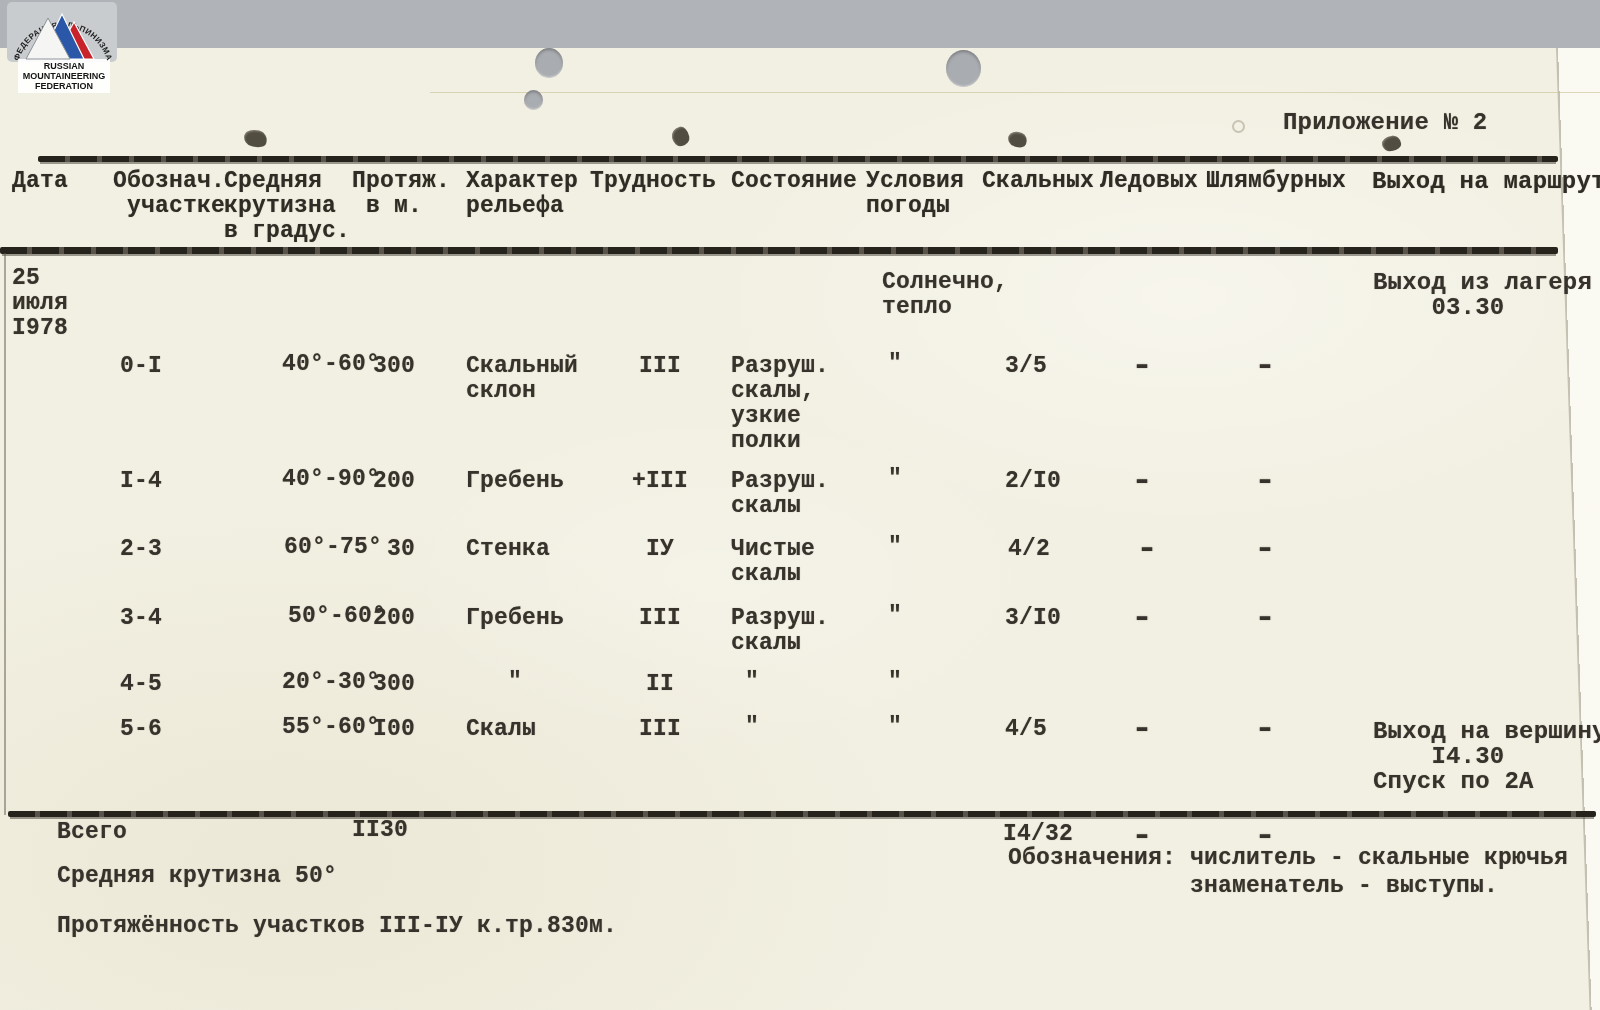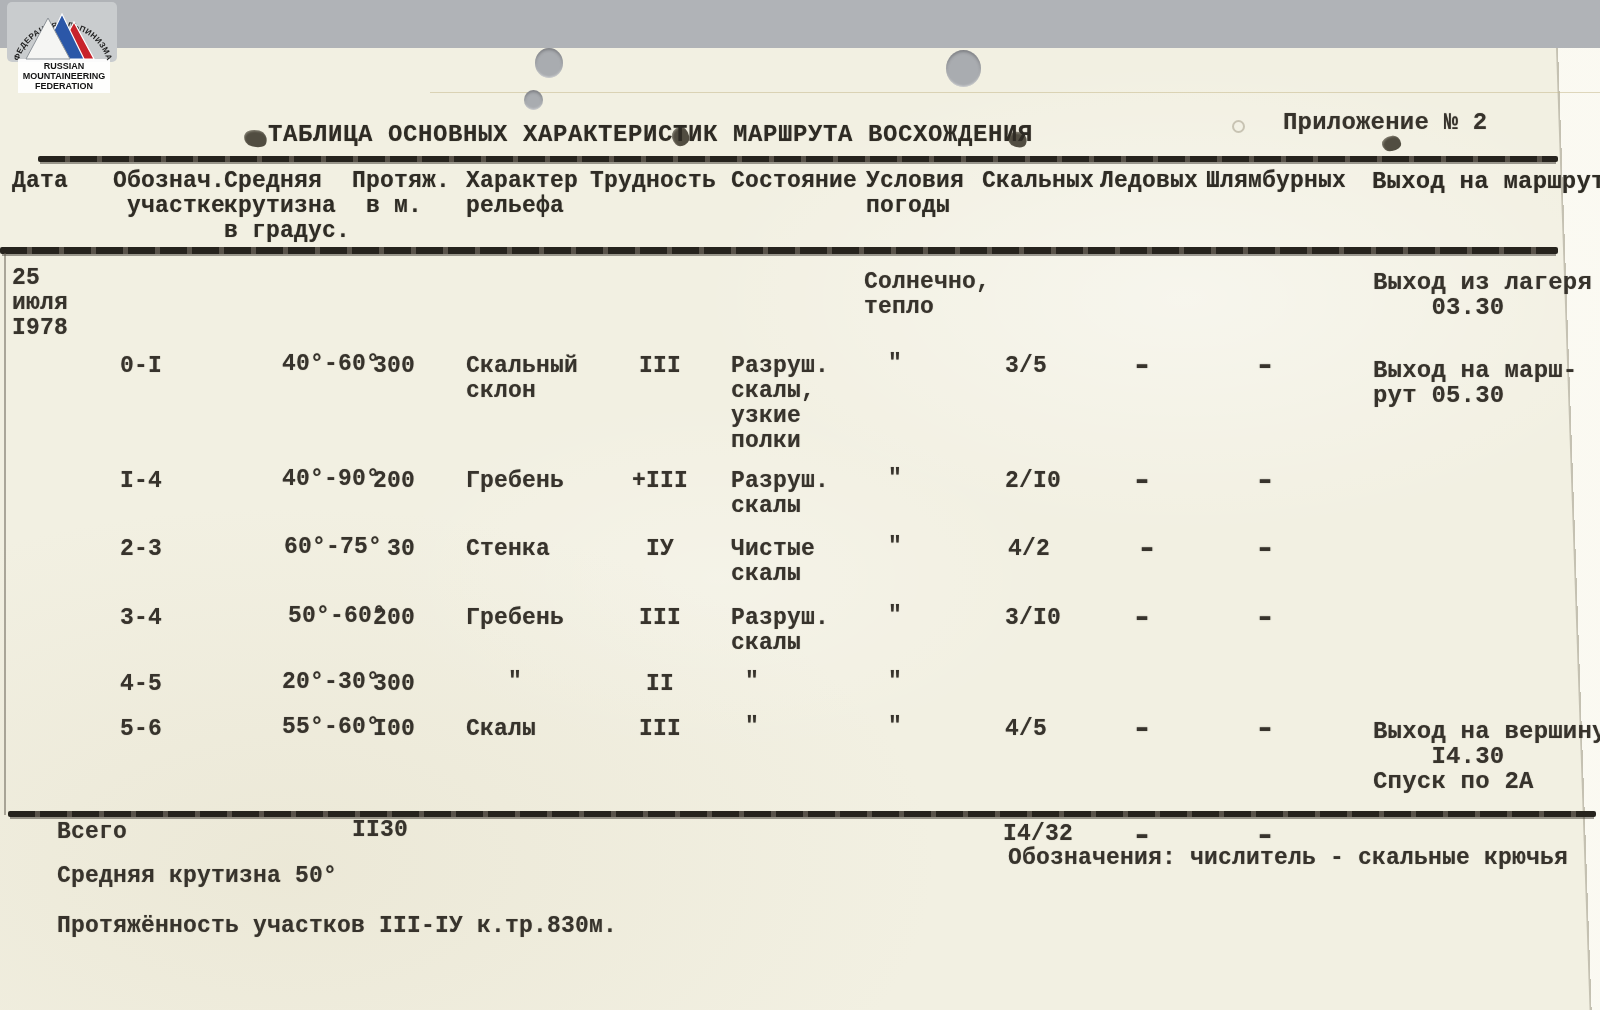--- a/index.html
+++ b/index.html
@@ -56,21 +56,20 @@
 
   <div class="torn" style="left:244px;top:82px;width:23px;height:17px;transform:rotate(14deg);"></div>
   <div class="hole" style="left:535px;top:0px;width:28px;height:30px;"></div>
   <div class="hole" style="left:524px;top:42px;width:19px;height:20px;"></div>
   <div class="torn" style="left:672px;top:79px;width:17px;height:19px;transform:rotate(-12deg);"></div>
   <div class="hole" style="left:946px;top:2px;width:35px;height:37px;"></div>
   <div class="torn" style="left:1008px;top:84px;width:19px;height:15px;transform:rotate(20deg);"></div>
   <div class="torn" style="left:1382px;top:88px;width:19px;height:15px;transform:rotate(-8deg);"></div>
   <div class="dot" style="left:1232px;top:72px;"></div>
 
-  <span class="t title" style="left:268px;top:74px;">ТАБЛИЦА ОСНОВНЫХ ХАРАКТЕРИСТИК МАРШРУТА ВОСХОЖДЕНИЯ</span>
   <span class="t note" style="left:1283px;top:62px;">Приложение № 2</span>
 
   <div class="rule" style="left:38px;top:108px;width:1520px;"></div>
   <div class="rule" style="left:0px;top:199px;width:1558px;height:7px;"></div>
   <div class="rule" style="left:8px;top:763px;width:1588px;"></div>
   <div class="vrule" style="left:4px;top:205px;height:562px;"></div>
 
   <span class="t hdr" style="left:12px;top:121px;">Дата</span>
   <span class="t hdr" style="left:113px;top:121px;">Обознач.
  участке</span>
@@ -86,41 +85,39 @@
   <span class="t hdr" style="left:866px;top:121px;">Условия
 погоды</span>
   <span class="t hdr" style="left:982px;top:121px;">Скальных</span>
   <span class="t hdr" style="left:1100px;top:121px;">Ледовых</span>
   <span class="t hdr" style="left:1206px;top:121px;text-align:center;">Шлямбурных</span>
   <span class="t hdr note" style="left:1372px;top:121px;">Выход на маршрут</span>
 
   <span class="t" style="left:12px;top:218px;">25
 июля
 I978</span>
-  <span class="t" style="left:864px;top:222px;">Солнечно,
+  <span class="t" style="left:882px;top:222px;">Солнечно,
 тепло</span>
   <span class="t note" style="left:1373px;top:222px;">Выход из лагеря
     03.30</span>
 
   <span class="t" style="left:120px;top:306px;">0-I</span>
   <span class="t" style="left:282px;top:304px;">40°-60°</span>
   <span class="t rt" style="left:355px;top:306px;">300</span>
   <span class="t" style="left:466px;top:306px;">Скальный
 склон</span>
   <span class="t ctr" style="left:615px;top:306px;">III</span>
   <span class="t" style="left:731px;top:306px;">Разруш.
 скалы,
 узкие
 полки</span>
   <span class="t" style="left:888px;top:304px;">"</span>
   <span class="t" style="left:1005px;top:306px;">3/5</span>
   <span class="t dash" style="left:1131px;top:306px;">-</span>
   <span class="t dash" style="left:1254px;top:306px;">-</span>
-  <span class="t note" style="left:1373px;top:310px;">Выход на марш-
-рут 05.30</span>
 
   <span class="t" style="left:120px;top:421px;">I-4</span>
   <span class="t" style="left:282px;top:419px;">40°-90°</span>
   <span class="t rt" style="left:355px;top:421px;">200</span>
   <span class="t" style="left:466px;top:421px;">Гребень</span>
   <span class="t ctr" style="left:615px;top:421px;">+III</span>
   <span class="t" style="left:731px;top:421px;">Разруш.
 скалы</span>
   <span class="t" style="left:888px;top:419px;">"</span>
   <span class="t" style="left:1005px;top:421px;">2/I0</span>
@@ -172,20 +169,21 @@
   <span class="t note" style="left:1373px;top:671px;">Выход на вершину
     I4.30
 Спуск по 2А</span>
 
   <span class="t" style="left:57px;top:772px;">Всего</span>
   <span class="t" style="left:352px;top:770px;">II30</span>
   <span class="t" style="left:1003px;top:774px;">I4/32</span>
   <span class="t dash" style="left:1131px;top:776px;">-</span>
   <span class="t dash" style="left:1254px;top:776px;">-</span>
   <span class="t" style="left:1008px;top:798px;text-align:right;">Обозначения: числитель - скальные крючья</span>
+  <span class="t" style="left:1190px;top:826px;">знаменатель - выступы.</span>
   <span class="t" style="left:57px;top:816px;">Средняя крутизна 50°</span>
   <span class="t" style="left:57px;top:866px;">Протяжённость участков III-IУ к.тр.830м.</span>
 </div>
 
 <svg class="logo" viewBox="0 0 114 94">
   <rect x="1" y="0" width="110" height="60" rx="5" fill="#c9ccce"></rect>
   <rect x="12" y="57" width="92" height="34" fill="rgba(255,255,255,0.92)"></rect>
   <path id="arcp" d="M 12 62 A 46 46 0 0 1 102 62" fill="none"></path>
   <text font-family="Liberation Sans, sans-serif" font-size="8" font-weight="bold" fill="#1b1b1b" letter-spacing="0.4">
     <textPath href="#arcp" startOffset="3">ФЕДЕРАЦИЯ АЛЬПИНИЗМА РОССИИ</textPath>

